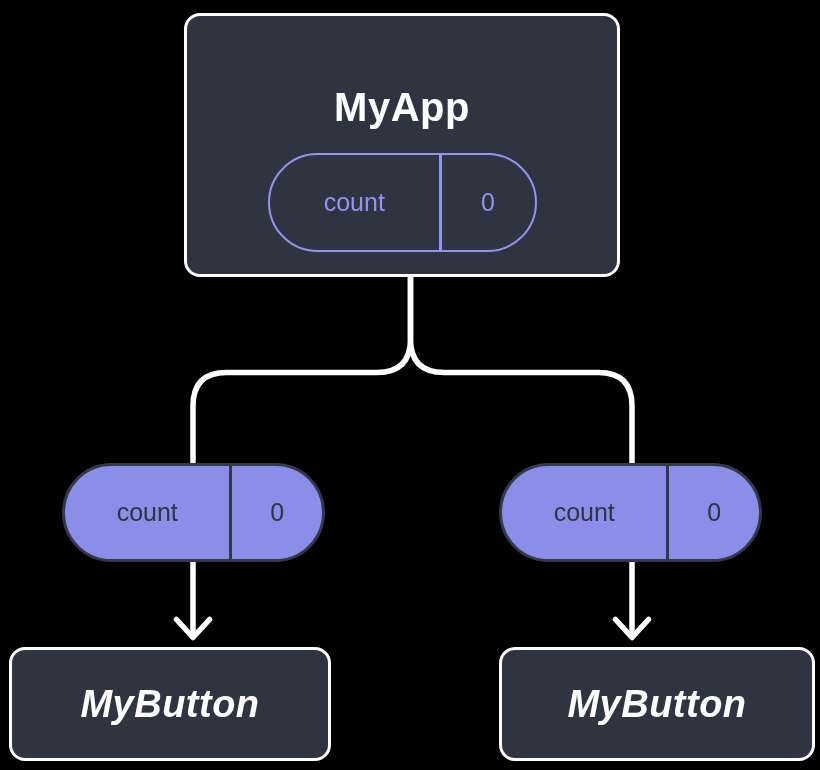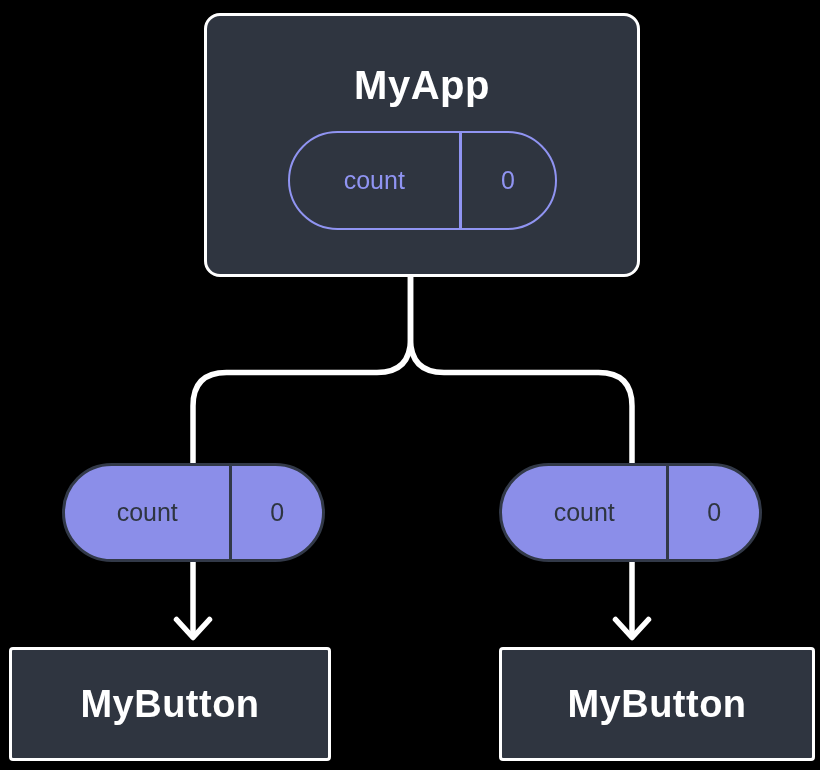--- a/index.html
+++ b/index.html
@@ -30,24 +30,24 @@
     position: absolute;
     background: #2F3540;
     border: 3.5px solid #FFFFFF;
     box-sizing: border-box;
     z-index: 2;
     display: flex;
     flex-direction: column;
     align-items: center;
   }
   .app-box {
-    left: 204px; top: 13px;
+    left: 184px; top: 13px;
     width: 436px; height: 264px;
     border-radius: 16px;
-    padding-top: 45px;
+    padding-top: 67px;
   }
   .app-title {
     color: #FFFFFF;
     font-size: 40px;
     font-weight: 700;
     line-height: 48px;
     letter-spacing: 0.5px;
   }
   .pill {
     box-sizing: border-box;
@@ -79,22 +79,23 @@
     background: #8B8EE9;
     border: 3px solid #323948;
     z-index: 2;
   }
   .pill-filled .pill-cell { color: #2E3540; }
   .pill-filled .pill-divider { width: 3px; background: #323948; }
   .pill-left  { left: 62px;  top: 463px; }
   .pill-right { left: 499px; top: 463px; }
   .btn-box {
     justify-content: center;
-    border-radius: 4px;
+    border-radius: 16px;
     height: 114px;
+    font-style: italic;
   }
   .btn-left  { left: 9px;   top: 647px; width: 322px; }
   .btn-right { left: 499px; top: 647px; width: 316px; }
   .btn-title {
     color: #FFFFFF;
     font-size: 38px;
     font-weight: 700;
     letter-spacing: 0.5px;
   }
 </style>

